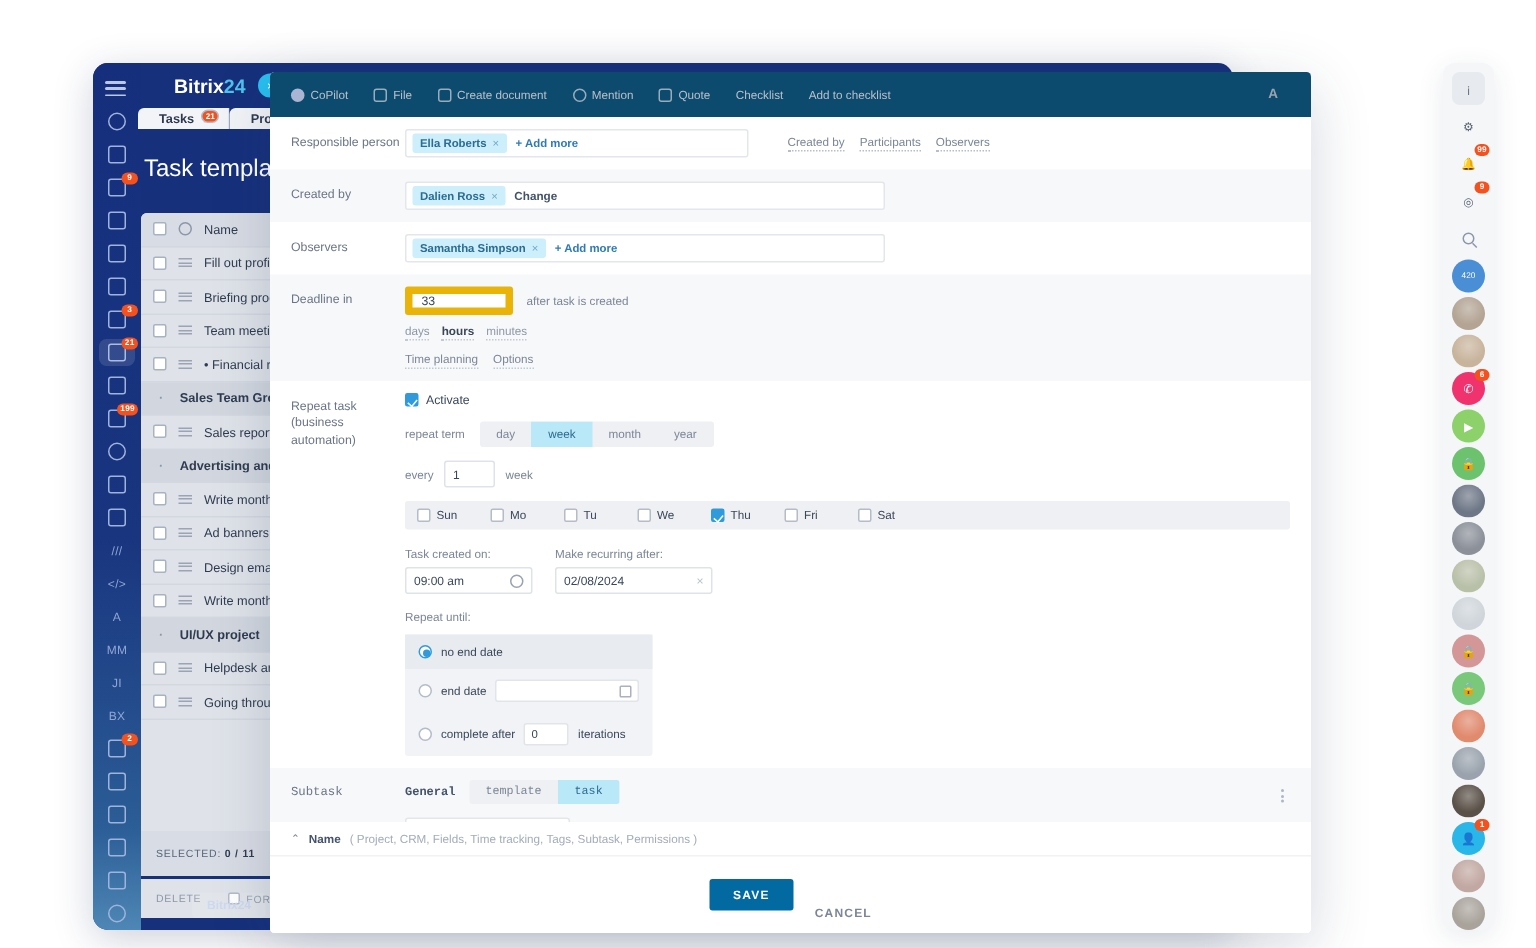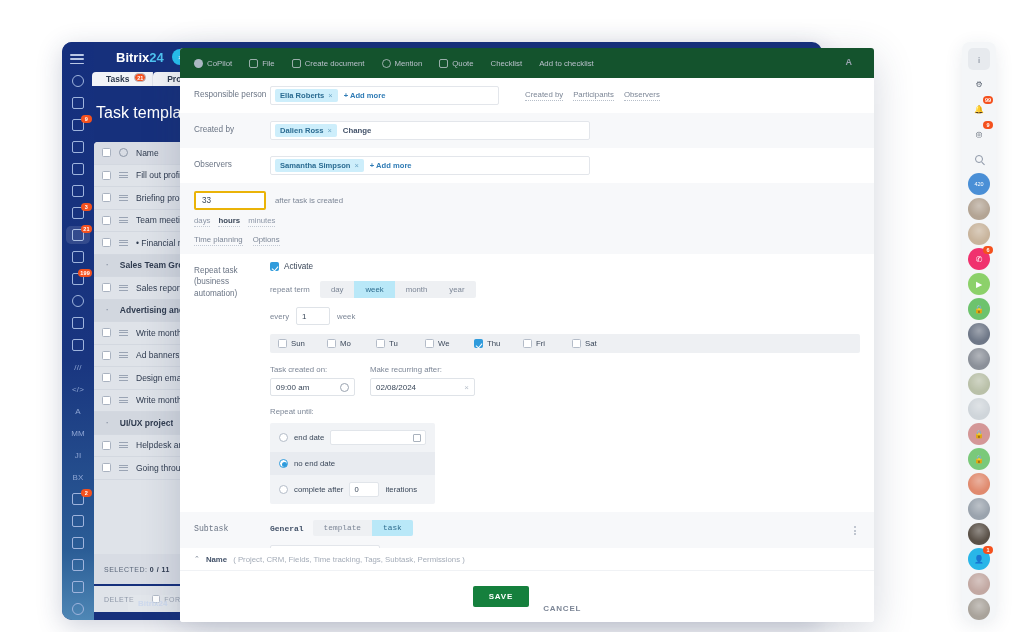--- a/index.html
+++ b/index.html
@@ -141,21 +141,21 @@
 
   
   .modal {
     position: absolute; left: 180px; top: 48px; width: 694px; height: 574px;
     background: #ffffff; border-radius: 3px;
     box-shadow: 0 10px 40px rgba(40,55,90,.20);
     overflow: hidden;
   }
   .modal-toolbar {
     height: 30px; display: flex; align-items: center; gap: 17px;
-    padding: 0 14px; background: #14532d; position: relative;
+    padding: 0 14px; background: #0c4a6e; position: relative;
   }
   .tb-item {
     display: flex; align-items: center; gap: 4px;
     font-size: 7.8px; color: #b9c0cb; white-space: nowrap;
   }
   .tb-ic { width: 9px; height: 9px; flex: none; opacity: .75; }
   .tb-font {
     position: absolute; right: 22px; top: 9px;
     font-size: 9px; color: #9aa3b0; font-weight: bold;
   }
@@ -183,21 +183,21 @@
   .plainlink { color: #44536a; font-size: 7.8px; font-weight: bold; }
   .right-links {
     position: absolute; left: 345px; top: 12px; display: flex; gap: 10px;
   }
   .right-links span {
     font-size: 7.8px; color: #7c8header; color: #7c8696;
     border-bottom: 1px dotted #b6bec9; padding-bottom: 1px;
   }
 
   .inputbox {
-    border: 2px solid #eab308; border-radius: 2px; height: 19px;
+    border: 5px solid #eab308; border-radius: 2px; height: 19px;
     display: flex; align-items: center; padding: 0 6px;
     font-size: 8.2px; color: #394759; background: #fff;
   }
   .unitrow { display: flex; gap: 8px; margin-top: 6px; }
   .unit {
     font-size: 7.8px; color: #8d97a7; border-bottom: 1px dotted #c2c9d3; padding-bottom: 1px;
   }
   .unit.active { color: #3a4759; font-weight: bold; }
   .optrow { display: flex; gap: 10px; margin-top: 8px; }
   .optrow span {
@@ -295,21 +295,21 @@
   .more-row .chev { color: #7c8696; font-size: 7px; }
   .more-row .more { color: #44536a; font-weight: bold; }
   .more-row .list { color: #a4acb8; }
 
   .modal-footer {
     position: absolute; left: 0; right: 0; bottom: 0; height: 52px;
     background: #fff; border-top: 1px solid #f0f2f5;
     display: flex; align-items: center; justify-content: center; gap: 14px;
   }
   .save-btn {
-    background: #15803d; color: #fff; font-size: 8px; font-weight: bold;
+    background: #0369a1; color: #fff; font-size: 8px; font-weight: bold;
     letter-spacing: .8px; padding: 6px 16px; border: none; border-radius: 2px;
   }
   .cancel-btn {
     background: none; border: none; color: #7c8696;
     font-size: 8px; font-weight: bold; letter-spacing: .8px; margin-top: 23px;
   }
 
   
   .rail {
     position: absolute; right: 28px; top: 42px; width: 34px; height: 578px;
@@ -670,20 +670,21 @@
             <span class="token">
               <span>Samantha Simpson</span>
               <span class="tx">×</span>
             </span>
             <span class="addmore">+ Add more</span>
           </div>
         </div>
       </div>
 
       <div class="frow alt">
+        <div class="flabel">Deadline in</div>
         <div class="fbody">
           <div style="display:flex;align-items:center;gap:9px;">
             <div class="inputbox" style="width:72px;">33</div>
             <span style="font-size:7.8px;color:#7c8696;">after task is created</span>
           </div>
           <div class="unitrow" id="deadline-units">
               <span class="unit">days</span>
               <span class="unit active">hours</span>
               <span class="unit">minutes</span>
             </div>
@@ -762,30 +763,30 @@
               <div class="dtfield">
                 <span>02/08/2024</span>
                 <span class="mini">×</span>
               </div>
             </div>
           </div>
 
           <div class="repeat-until">
             <div class="ru-lab">Repeat until:</div>
             <div class="ru-box" id="until-opts">
+                <div class="ru-row sel">
+                  <i class="rb on"></i>
+                  <span>no end date</span>
+                </div>
                 <div class="ru-row">
                   <i class="rb"></i>
                   <span>end date</span>
                   <span class="ru-input">
                     <i class="cal-ic"></i>
                   </span>
-                </div>
-                <div class="ru-row sel">
-                  <i class="rb on"></i>
-                  <span>no end date</span>
                 </div>
                 <div class="ru-row">
                   <i class="rb"></i>
                   <span>complete after</span>
                   <span class="ru-num">0</span>
                   <span>iterations</span>
                 </div>
               </div>
           </div>
         </div>

